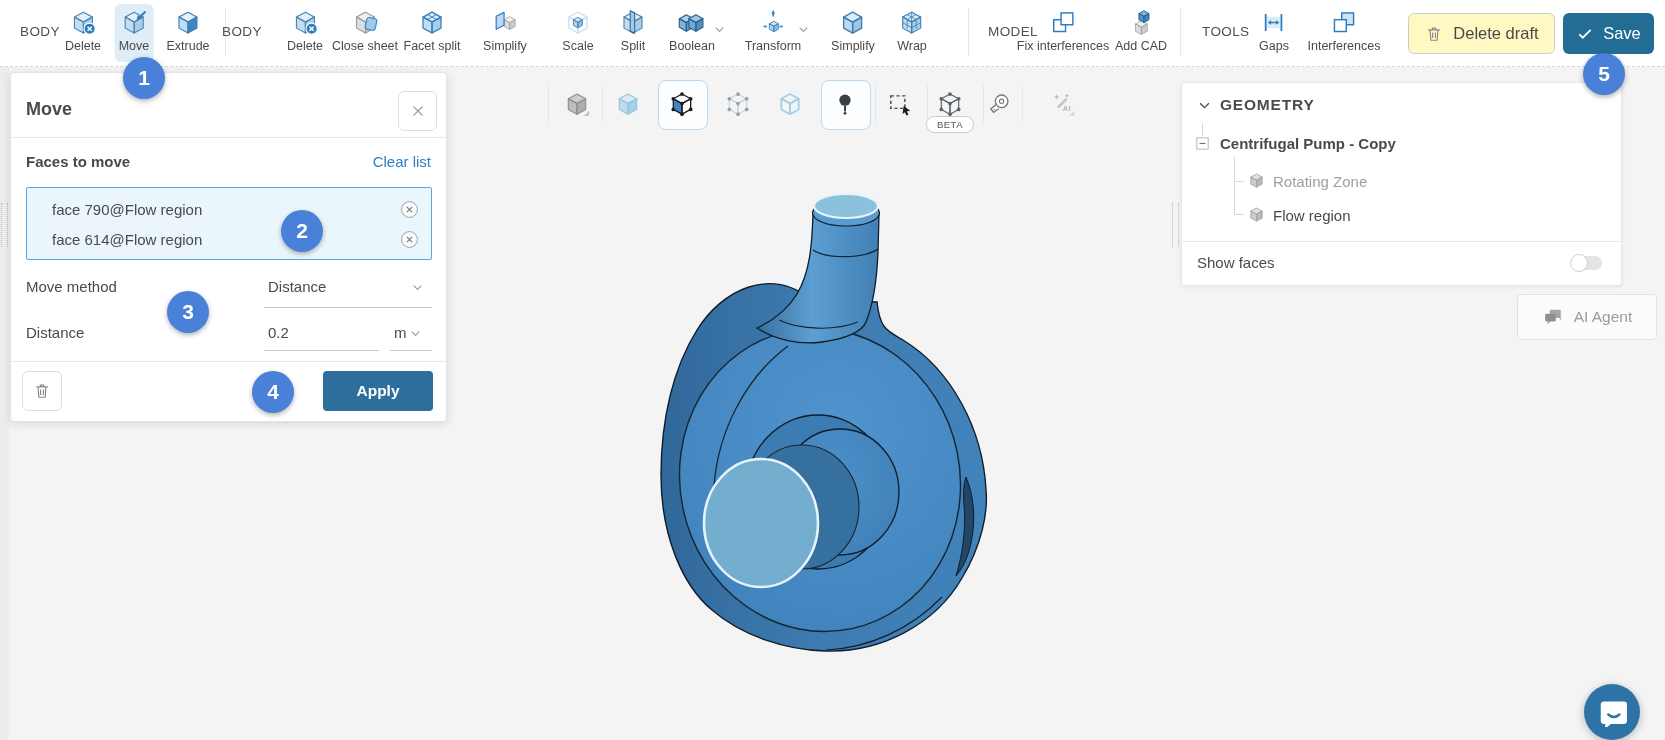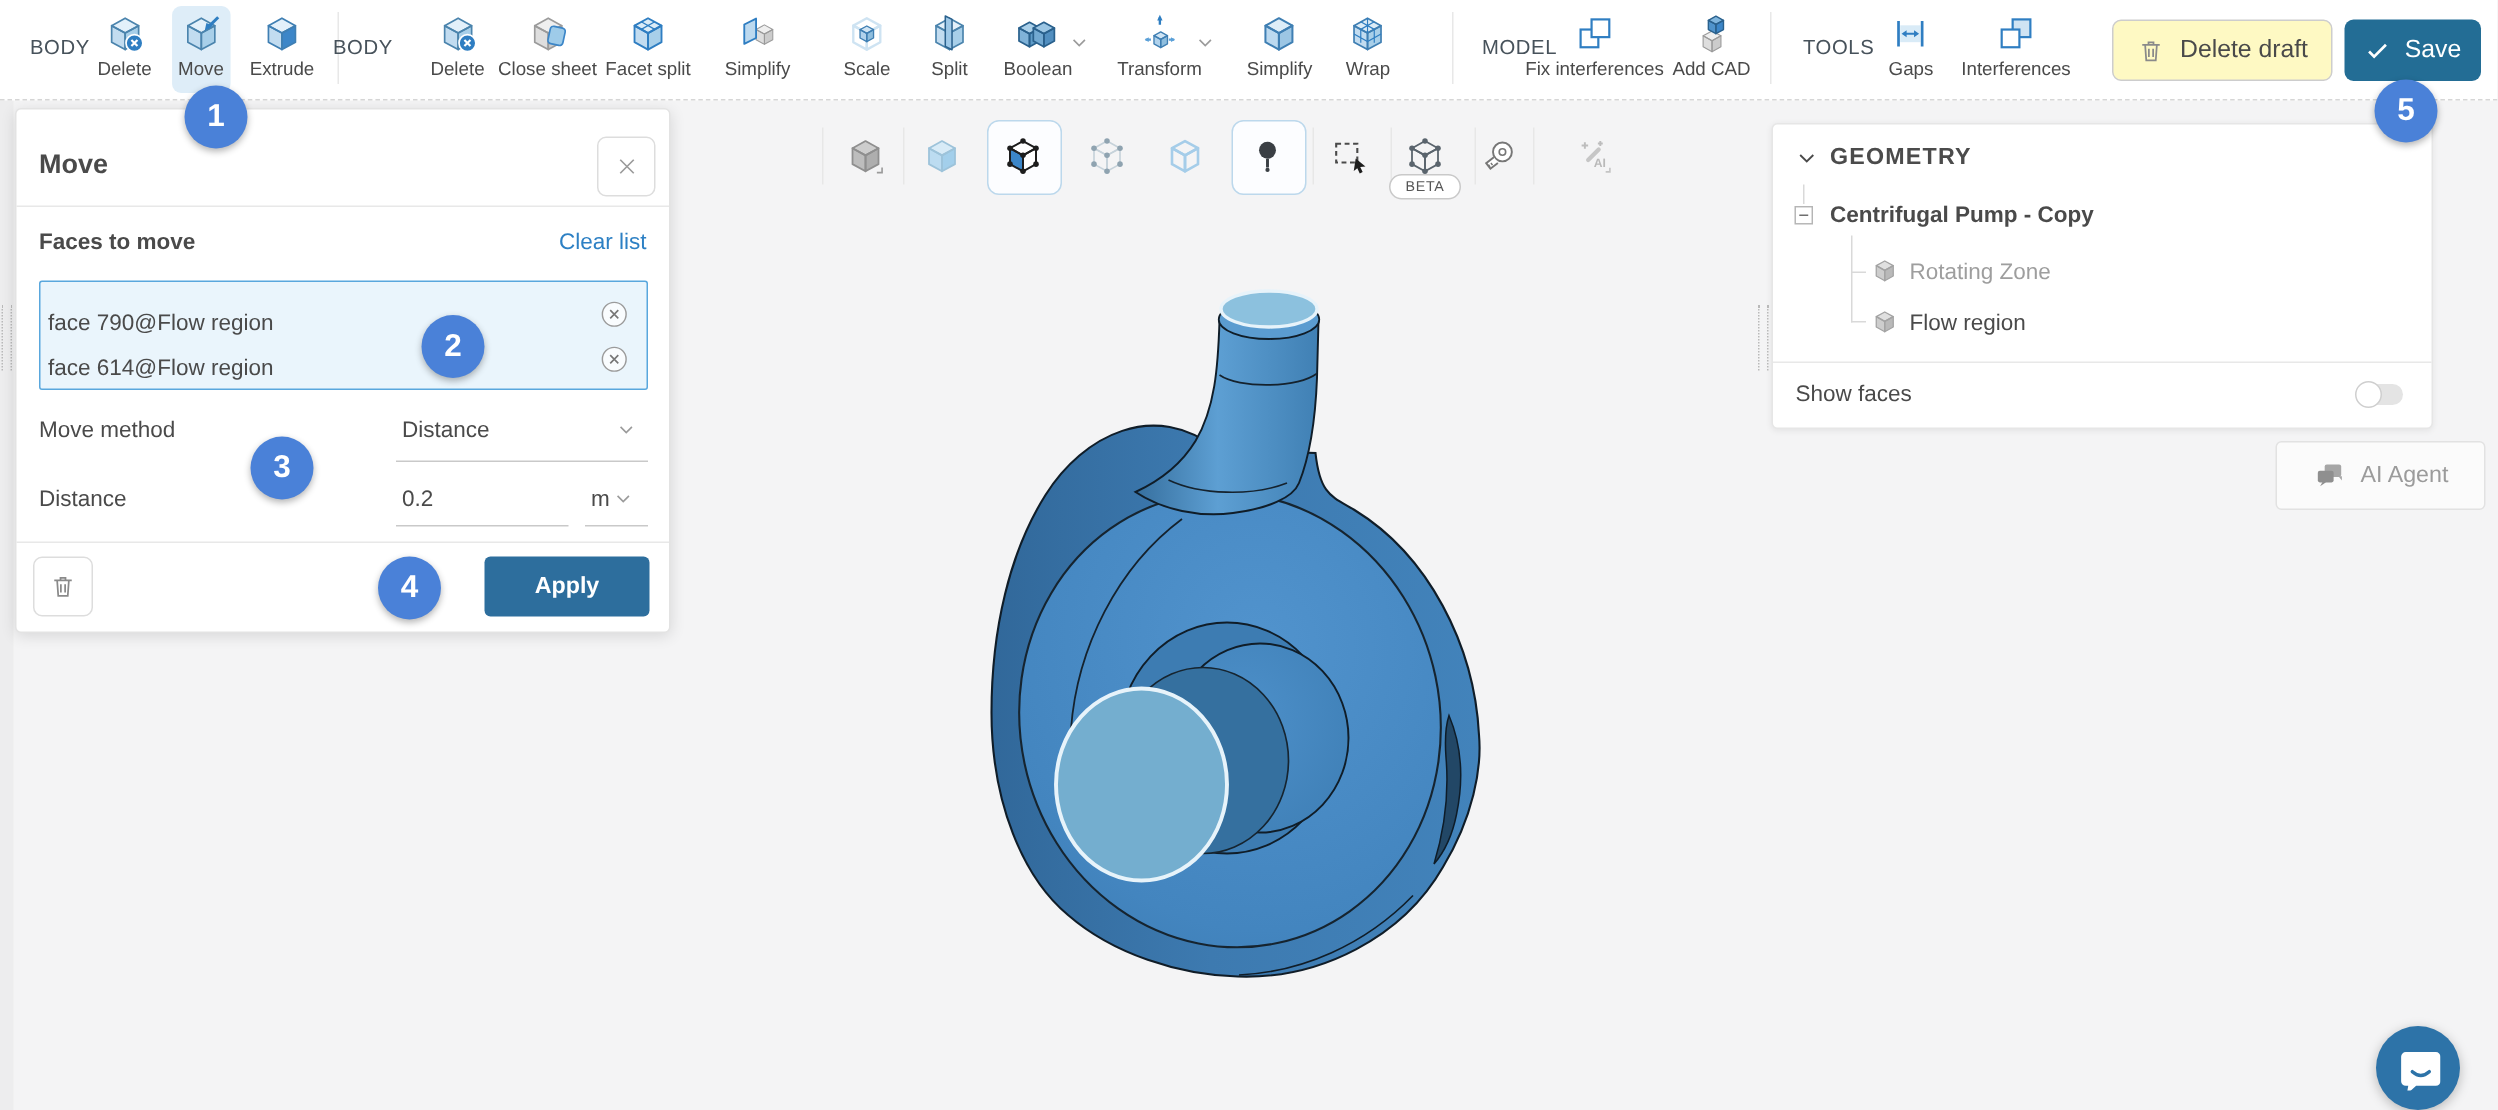--- a/index.html
+++ b/index.html
@@ -34,21 +34,21 @@
     box-shadow:0 2px 10px rgba(0,0,0,.12);z-index:40;}
   #move-dialog .title{left:15px;top:26px;font-size:18px;font-weight:bold;color:#4a4a4a;}
   #dlg-close{left:387px;top:18px;width:39px;height:40px;border:1px solid #ddd;border-radius:6px;background:#fff;
     display:flex;align-items:center;justify-content:center;cursor:pointer;box-sizing:border-box;}
   #dlg-close svg{width:18px;height:18px;}
   .hr{height:1px;background:#e8e8e8;left:0;width:435px;}
   .dlg-label{font-size:15px;color:#4a4a4a;}
   .dlg-label.b{font-weight:bold;}
   #clear-list{font-size:15px;color:#2d80c4;cursor:pointer;}
   #faces-listbox{left:15px;top:114px;width:406px;height:73px;background:#eaf5fc;border:1px solid #59a7dd;border-radius:2px;box-sizing:border-box;padding-top:6px;}
-  .face-row{position:relative;height:30px;display:flex;align-items:flex-end;padding-left:5px;font-size:15px;color:#4a4a4a;}
+  .face-row{position:relative;height:30px;display:flex;align-items:center;padding-left:25px;font-size:15px;color:#4a4a4a;}
   .face-remove{position:absolute;right:12px;top:5.5px;width:19px;height:19px;cursor:pointer;}
   .face-remove svg{width:19px;height:19px;}
   .underline{height:1px;background:#c9c9c9;}
   .dd-chev{width:13px;height:13px;}
   .dd-chev svg{width:13px;height:13px;}
   #dlg-trash{left:11px;top:298px;width:40px;height:40px;border:1px solid #ddd;border-radius:6px;background:#fff;
     display:flex;align-items:center;justify-content:center;cursor:pointer;box-sizing:border-box;}
   #dlg-trash svg{width:20px;height:20px;}
   #apply-btn{left:312px;top:298px;width:110px;height:40px;background:#2d6e9d;border-radius:4px;color:#fff;
     font-size:15.5px;font-weight:bold;display:flex;align-items:center;justify-content:center;cursor:pointer;}

